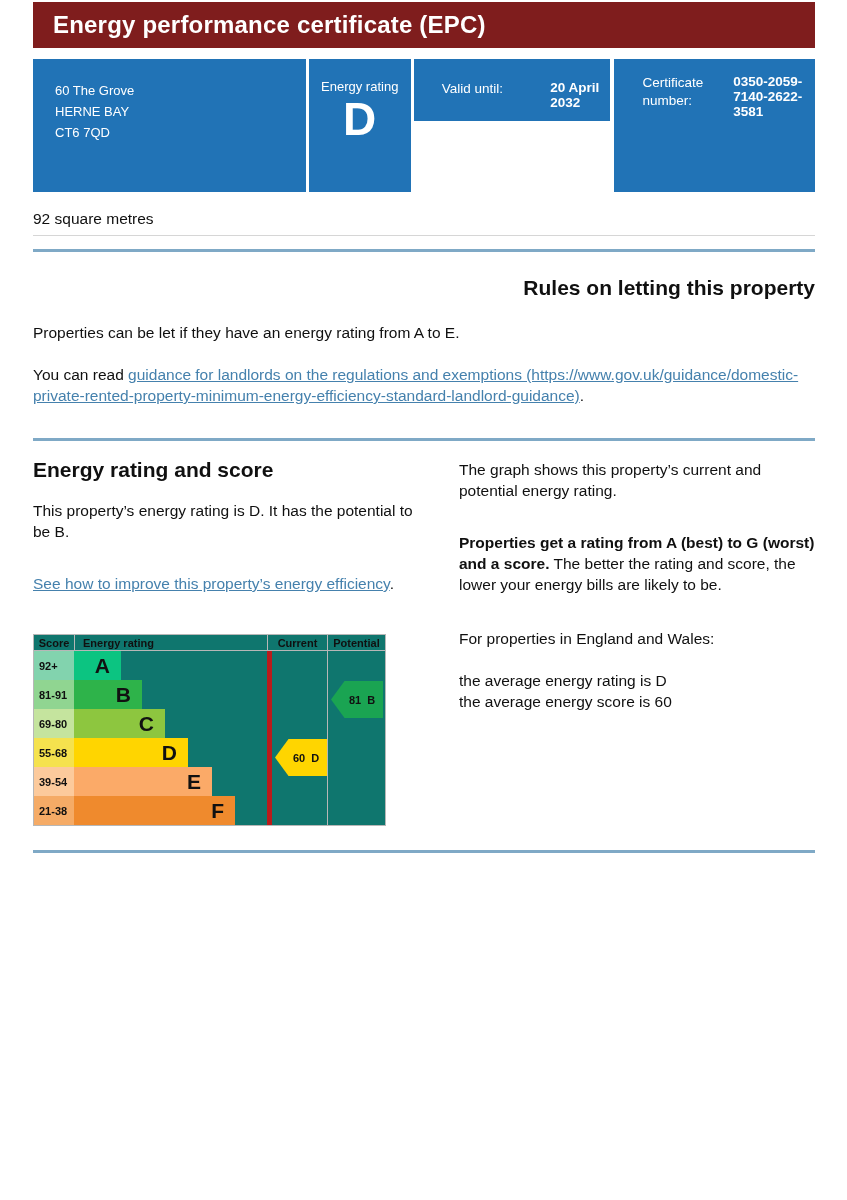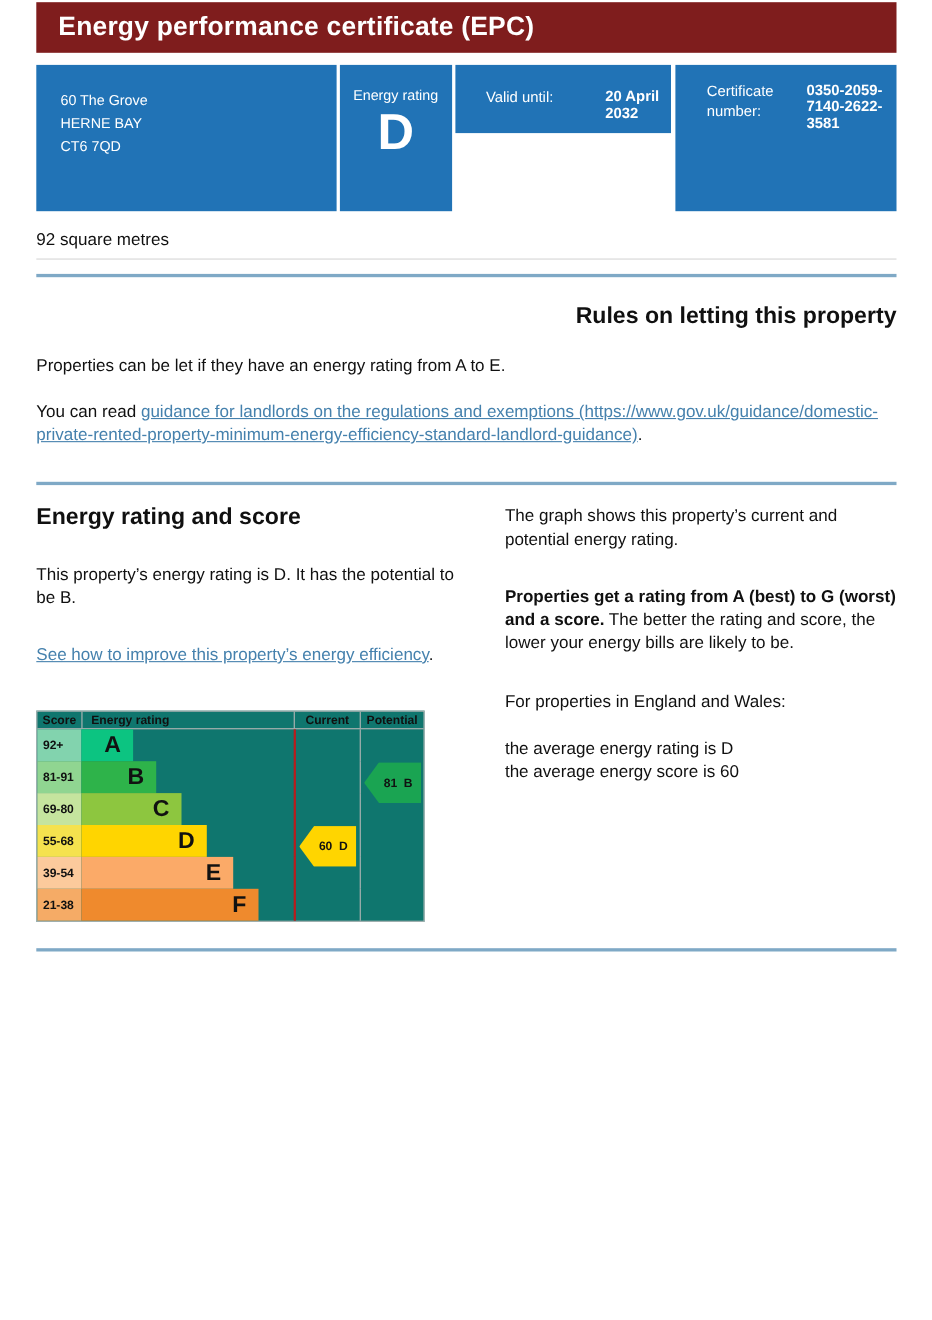--- a/index.html
+++ b/index.html
@@ -46,39 +46,39 @@
   a { text-decoration: underline; cursor: pointer; }
 
   .rules-heading { margin-top: 23px; text-align: right; }
   .rules-p1 { margin-top: 22px; }
   .rules-p2 { margin-top: 21px; }
 
   .cols { display: flex; }
   .col-left { width: 396px; }
   .col-right { width: 356px; margin-left: 30px; }
   .rating-heading { margin-top: 16px; }
-  .rating-p1 { margin-top: 30px; }
+  .rating-p1 { margin-top: 18px; }
   .rating-link-p { margin-top: 31px; }
   .right-p1 { margin-top: 18px; }
   .right-p2 { margin-top: 31px; }
   .right-p3 { margin-top: 33px; }
   .right-avg { margin-top: 21px; }
 
   
   .chart { width: 353px; border: 1px solid #b7b7b7; margin-top: 40px; background: #0f766e; }
   .chart-head { display: flex; height: 16px; align-items: center; font-size: 11px; font-weight: bold; border-bottom: 1px solid #b7b7b7; }
   .h-score { width: 40px; text-align: center; }
   .h-rating { flex: 1; padding-left: 8px; border-left: 1px solid #b7b7b7; height: 100%; display: flex; align-items: center; }
   .h-current { width: 60px; border-left: 1px solid #b7b7b7; text-align: center; height: 100%; display: flex; align-items: center; justify-content: center; }
   .h-potential { width: 58px; border-left: 1px solid #b7b7b7; text-align: center; height: 100%; display: flex; align-items: center; justify-content: center; }
   .band-row { display: flex; height: 29px; }
   .b-score { width: 40px; font-size: 11px; font-weight: bold; display: flex; align-items: center; padding-left: 5px; }
   .b-rating { width: 193px; }
   .b-bar { height: 100%; display: flex; align-items: center; justify-content: flex-end; padding-right: 11px; font-size: 21px; font-weight: bold; color: #111; }
-  .b-current { width: 60px; border-left: 2px solid #b91c1c; position: relative; }
+  .b-current { width: 60px; border-left: 5px solid #b91c1c; position: relative; }
   .b-potential { width: 58px; border-left: 1px solid #b7b7b7; position: relative; }
   .arrow {
     position: absolute; top: 1px; left: 3px; width: 52px; height: 37px;
     clip-path: polygon(0 50%, 26% 0, 100% 0, 100% 100%, 26% 100%);
     display: flex; align-items: center; justify-content: center; gap: 6px;
     padding-left: 10px; font-size: 11px; font-weight: bold; color: #111;
   }
 </style>
 </head>
 <body>

